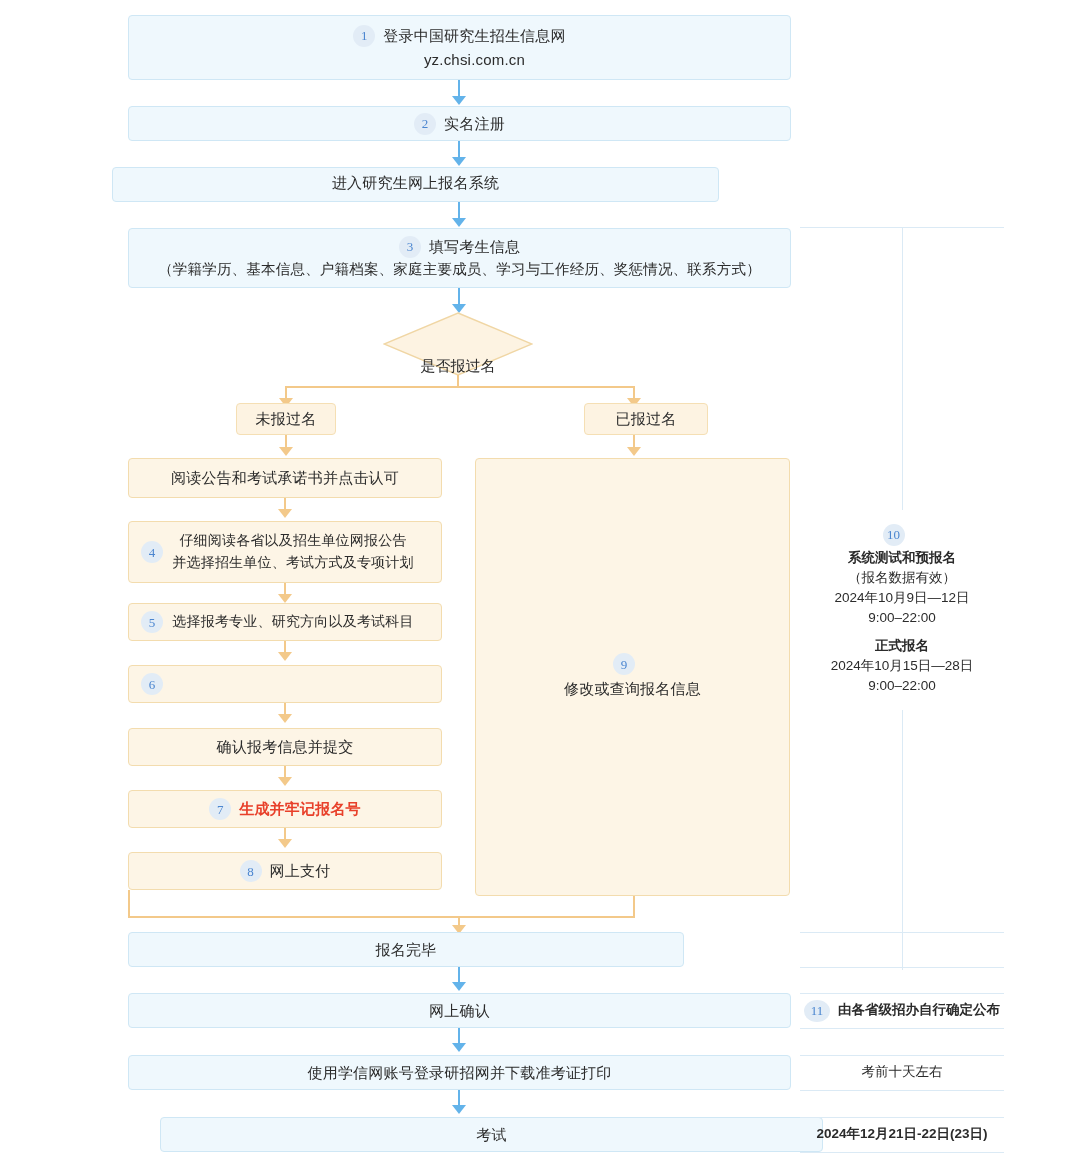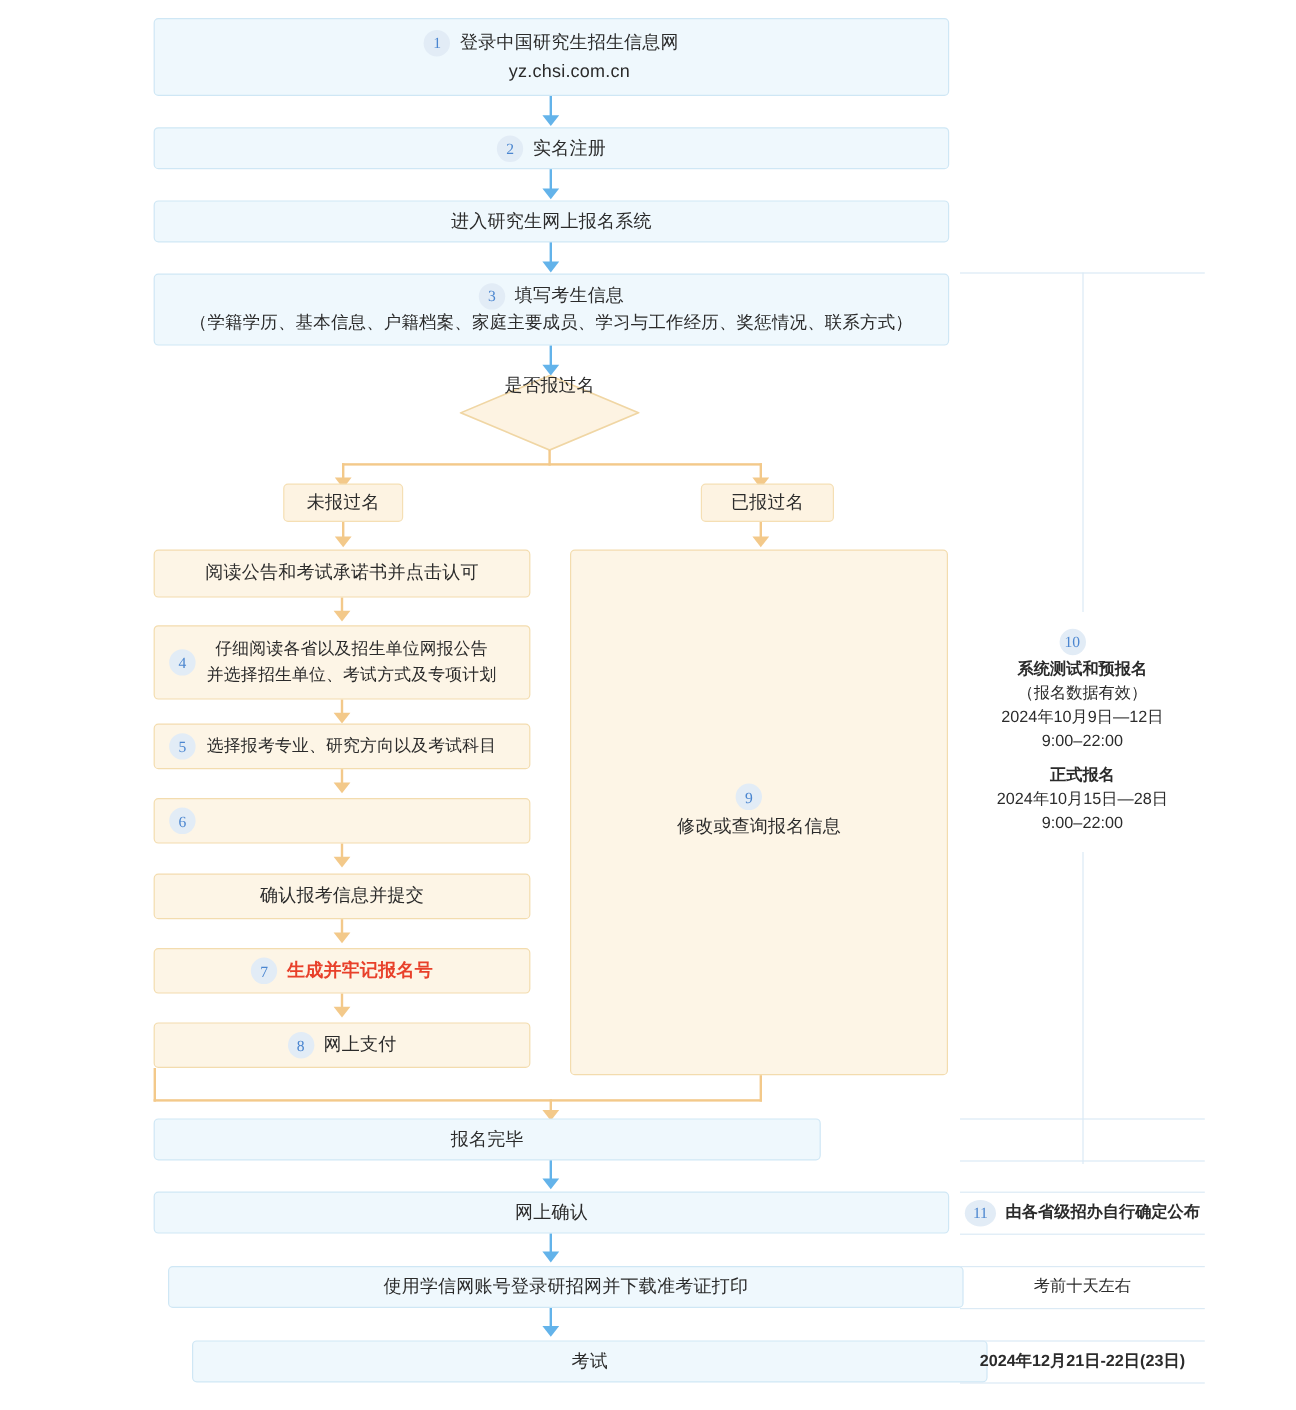--- a/index.html
+++ b/index.html
@@ -87,21 +87,21 @@
   .badge.solo {
     margin-right: 17px;
     margin-bottom: 2px;
   }
   .badge.wide { width: 26px; flex-basis: 26px; }
 
   
   .diamond {
     position: absolute;
     display: flex;
-    align-items: flex-start;
+    align-items: flex-end;
     justify-content: center;
   }
   .diamond .dshape {
     position: absolute;
     inset: 0;
   }
   .diamond .dtext {
     position: relative;
     font-size: 15px;
     color: #2b2b2b;
@@ -183,21 +183,21 @@
   <div class="node blue" style="left:128px; top:106px; width:663px; height:35px;">
     <div class="nodeline">
       <span class="badge">2</span>
       <span class="label">实名注册</span>
     </div>
   </div>
 
   <div class="vline blue" style="left:458px; top:141px; height:18px;"></div>
   <div class="arrow blue" style="left:452px; top:157px;"></div>
 
-  <div class="node blue" style="left:128px; top:167px; width:663px; height:35px;">
+  <div class="node blue" style="left:112px; top:167px; width:607px; height:35px;font-family:Liberation Mono, monospace;">
     <div class="nodeline">
       <span class="label">进入研究生网上报名系统</span>
     </div>
   </div>
 
   <div class="vline blue" style="left:458px; top:202px; height:18px;"></div>
   <div class="arrow blue" style="left:452px; top:218px;"></div>
 
   <div class="node blue" style="left:128px; top:228px; width:663px; height:60px;">
     <div class="nodeline">
@@ -222,21 +222,21 @@
   <div class="vline orange" style="left:457px; top:375px; height:13px;"></div>
   <div class="hline orange" style="left:285px; top:386px; width:350px;"></div>
   <div class="vline orange" style="left:285px; top:386px; height:14px;"></div>
   <div class="arrow orange" style="left:279px; top:398px;"></div>
   <div class="vline orange" style="left:633px; top:386px; height:14px;"></div>
   <div class="arrow orange" style="left:627px; top:398px;"></div>
 
   <div class="node orange" style="left:236px; top:403px; width:100px; height:32px;">
     <span class="label">未报过名</span>
   </div>
-  <div class="node orange" style="left:584px; top:403px; width:111px; height:32px;">
+  <div class="node orange" style="left:584px; top:403px; width:124px; height:32px;">
     <span class="label">已报过名</span>
   </div>
 
   <div class="vline orange" style="left:285px; top:435px; height:14px;"></div>
   <div class="arrow orange" style="left:279px; top:447px;"></div>
   <div class="vline orange" style="left:633px; top:435px; height:14px;"></div>
   <div class="arrow orange" style="left:627px; top:447px;"></div>
 
   <div class="node orange-light" style="left:128px; top:458px; width:314px; height:40px;">
     <div class="nodeline">
@@ -317,21 +317,21 @@
   </div>
   <div class="vline blue" style="left:458px; top:967px; height:17px;"></div>
   <div class="arrow blue" style="left:452px; top:982px;"></div>
 
   <div class="node blue" style="left:128px; top:993px; width:663px; height:35px;">
     <span class="label">网上确认</span>
   </div>
   <div class="vline blue" style="left:458px; top:1028px; height:17px;"></div>
   <div class="arrow blue" style="left:452px; top:1043px;"></div>
 
-  <div class="node blue" style="left:128px; top:1055px; width:663px; height:35px;margin-left:12px;">
+  <div class="node blue" style="left:128px; top:1055px; width:663px; height:35px;">
     <span class="label">使用学信网账号登录研招网并下载准考证打印</span>
   </div>
   <div class="vline blue" style="left:458px; top:1090px; height:17px;"></div>
   <div class="arrow blue" style="left:452px; top:1105px;"></div>
 
   <div class="node blue" style="left:128px; top:1117px; width:663px; height:35px;margin-left:32px;">
     <span class="label">考试</span>
   </div>
 
   <div class="panel-hline" style="left:800px; top:227px; width:204px;"></div>

